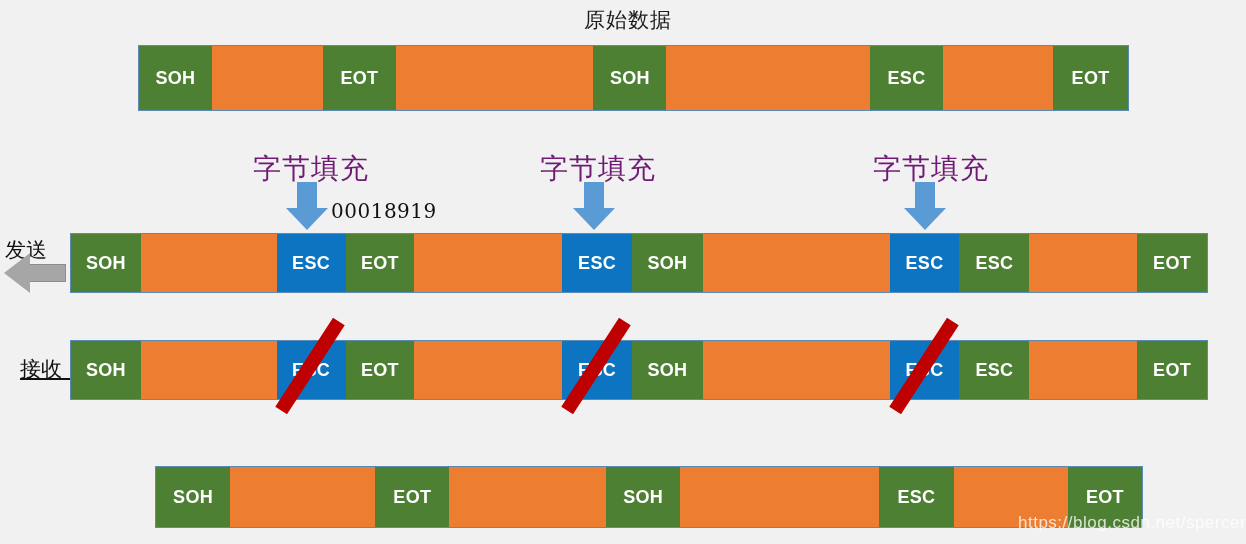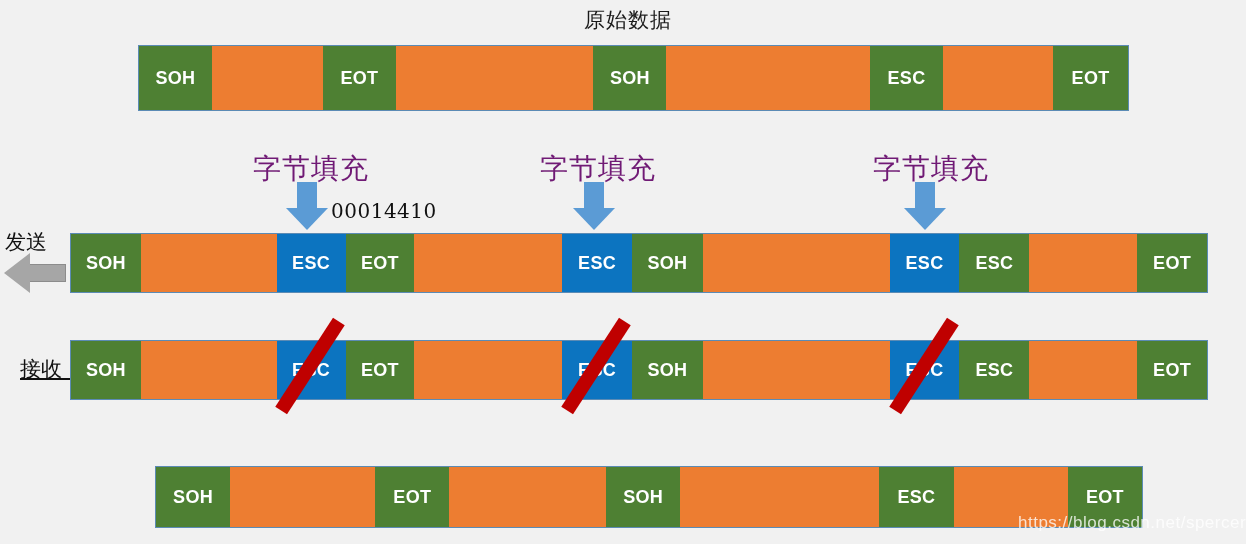--- a/index.html
+++ b/index.html
@@ -166,35 +166,35 @@
       <div class="seg green" style="flex: 70 0 0px;">ESC</div>
       <div class="seg orange data" style="flex: 106 0 0px;"></div>
       <div class="seg green" style="flex: 72 0 0px;">EOT</div>
     </div>
 
   <div class="anno-cn" style="left:253px; top:150px;">字节填充</div>
   <div class="down-arrow" style="left:286px; top:182px;">
     <div class="shaft"></div>
       <div class="head"></div>
   </div>
-  <div class="bits-label" style="left:331px; top:199px;">00014410</div>
+  <div class="bits-label" style="left:331px; top:199px;">00018919</div>
 
   <div class="anno-cn" style="left:540px; top:150px;">字节填充</div>
   <div class="down-arrow" style="left:573px; top:182px;">
     <div class="shaft"></div>
       <div class="head"></div>
   </div>
 
   <div class="anno-cn" style="left:873px; top:150px;">字节填充</div>
   <div class="down-arrow" style="left:904px; top:182px;">
     <div class="shaft"></div>
       <div class="head"></div>
   </div>
 
-  <div class="side-cn" style="left:5px; top:228px;">发送</div>
+  <div class="side-cn" style="left:5px; top:236px;">发送</div>
   <div class="left-arrow" style="left:4px; top:253px;">
     <div class="lshaft"></div>
       <div class="lhead"></div>
   </div>
   <div class="frame-row" id="row-sent" style="left:70px; top:233px; width:1138px; height:60px;">
       <div class="seg green" style="flex: 70 0 0px;">SOH</div>
       <div class="seg orange data" style="flex: 136 0 0px;"></div>
       <div class="seg blue" style="flex: 69 0 0px;">ESC</div>
       <div class="seg green" style="flex: 69 0 0px;">EOT</div>
       <div class="seg orange data" style="flex: 148 0 0px;"></div>

